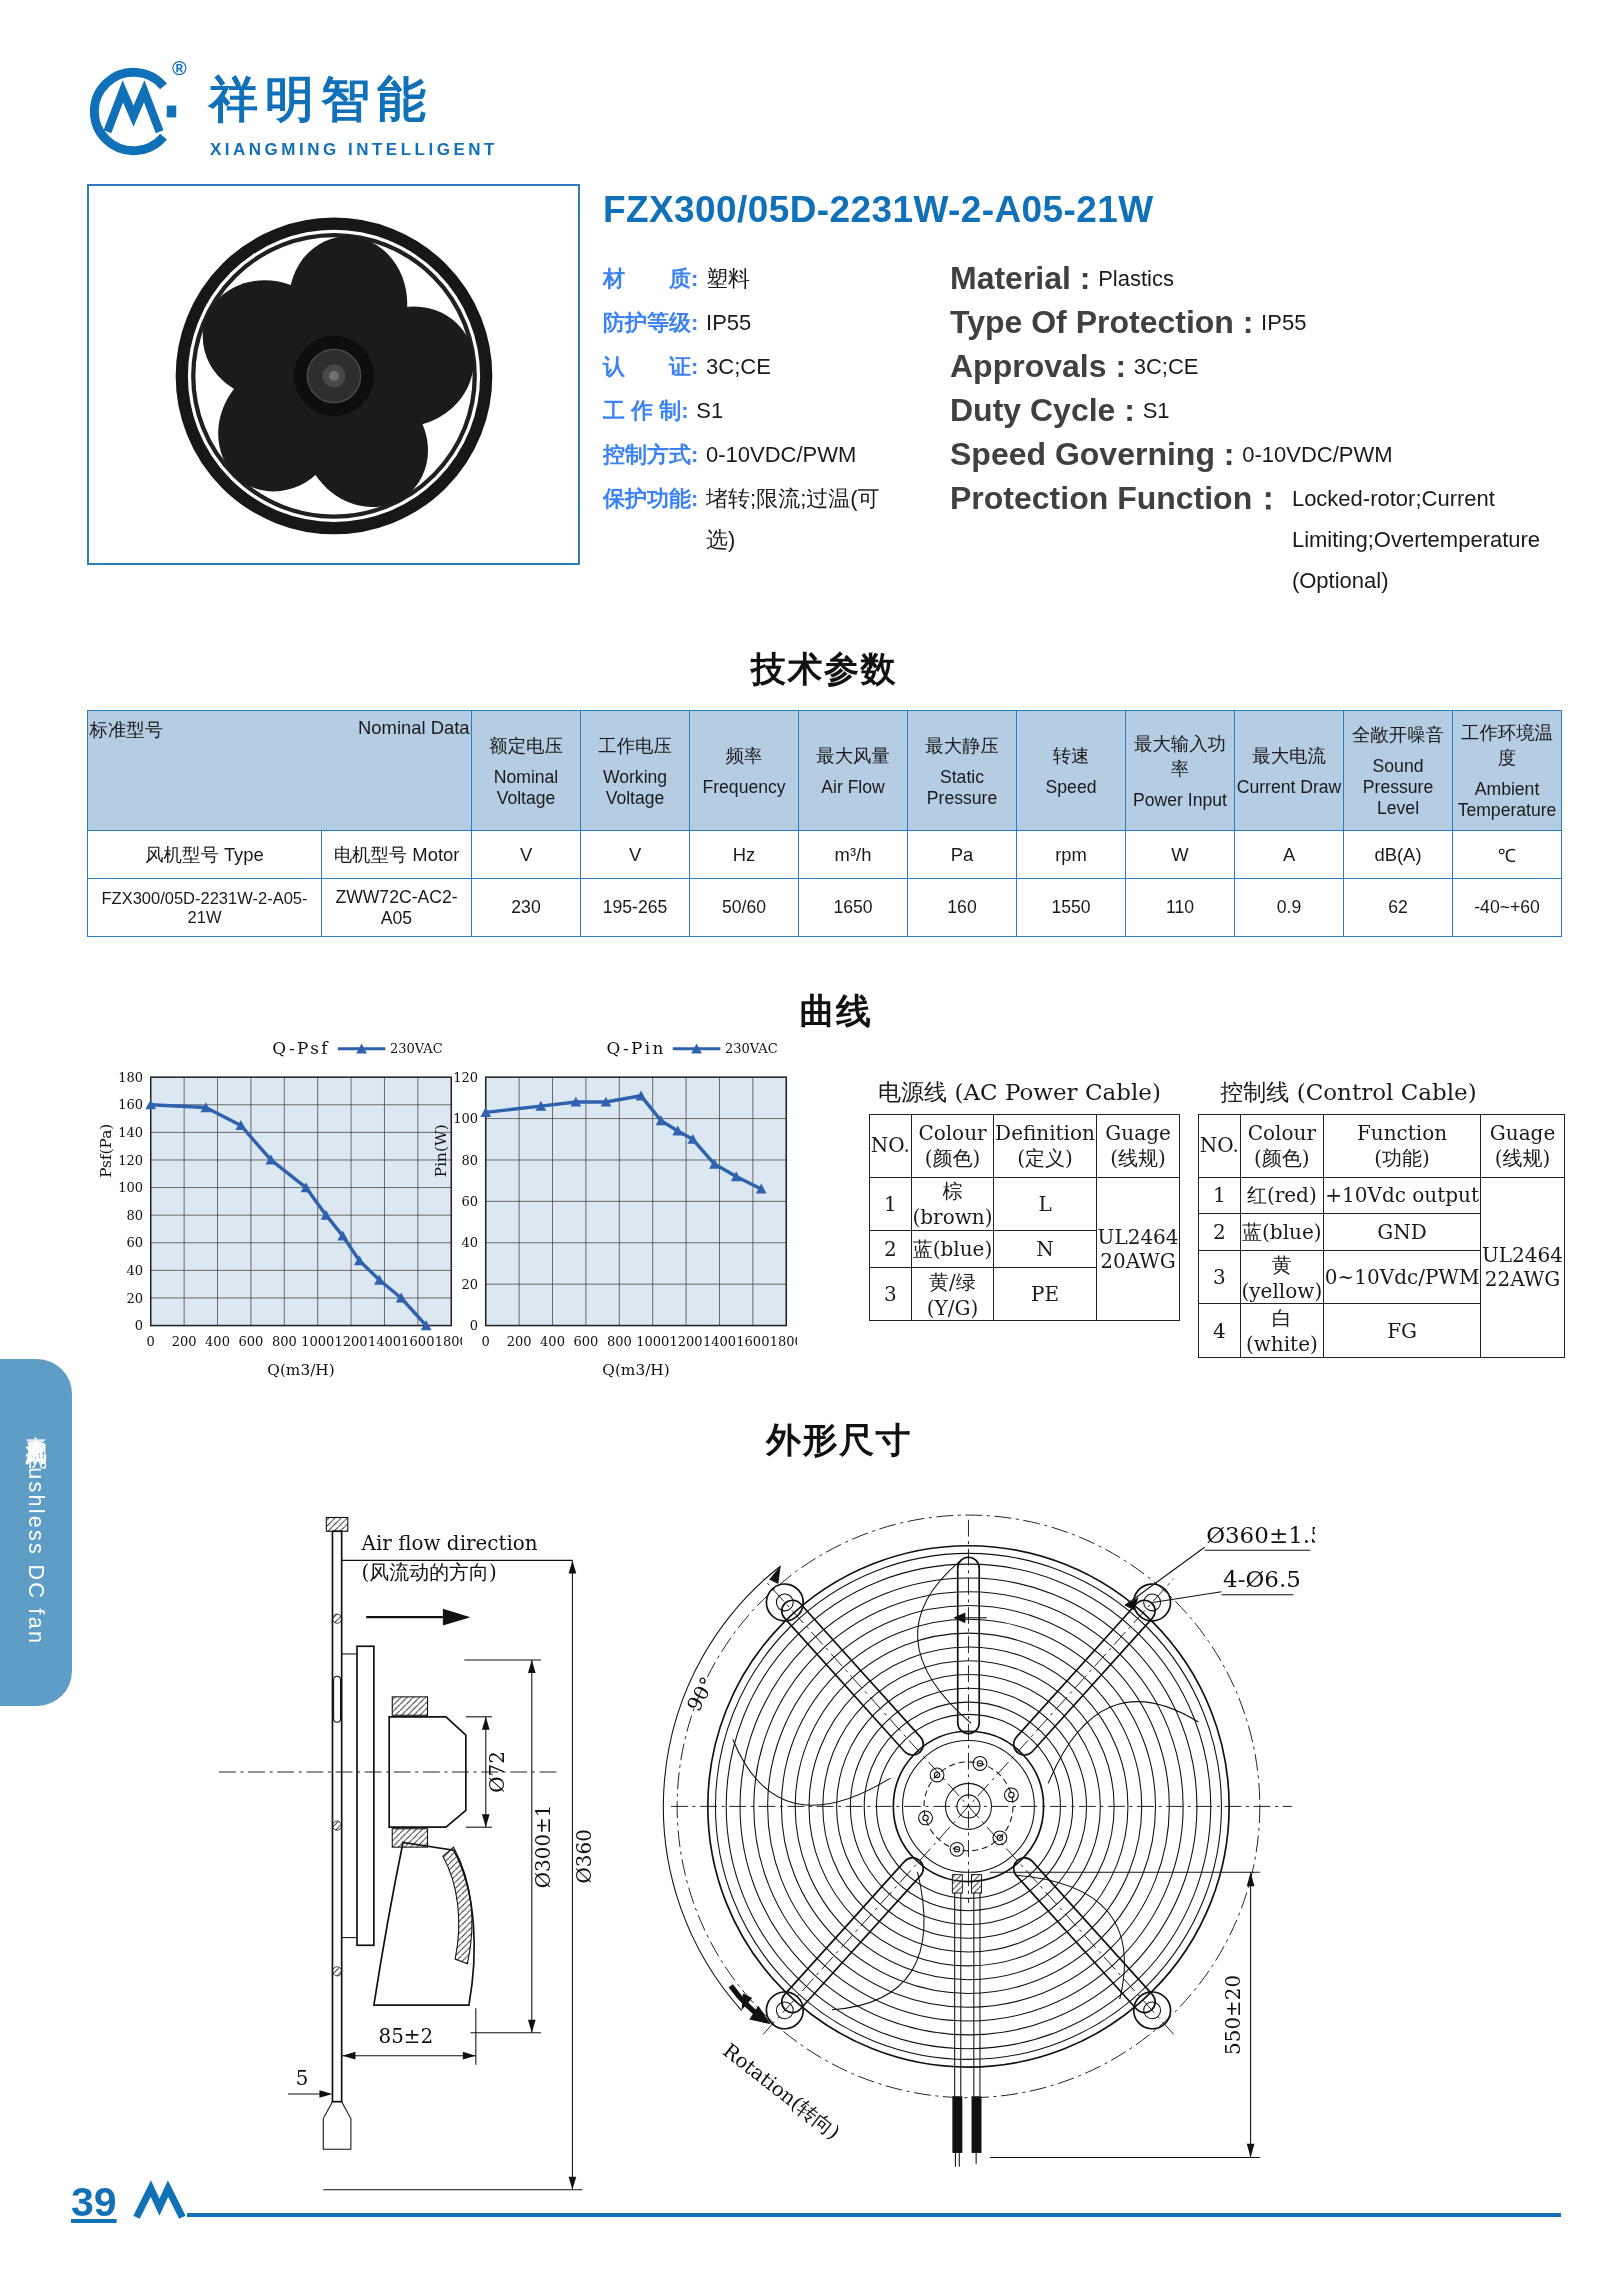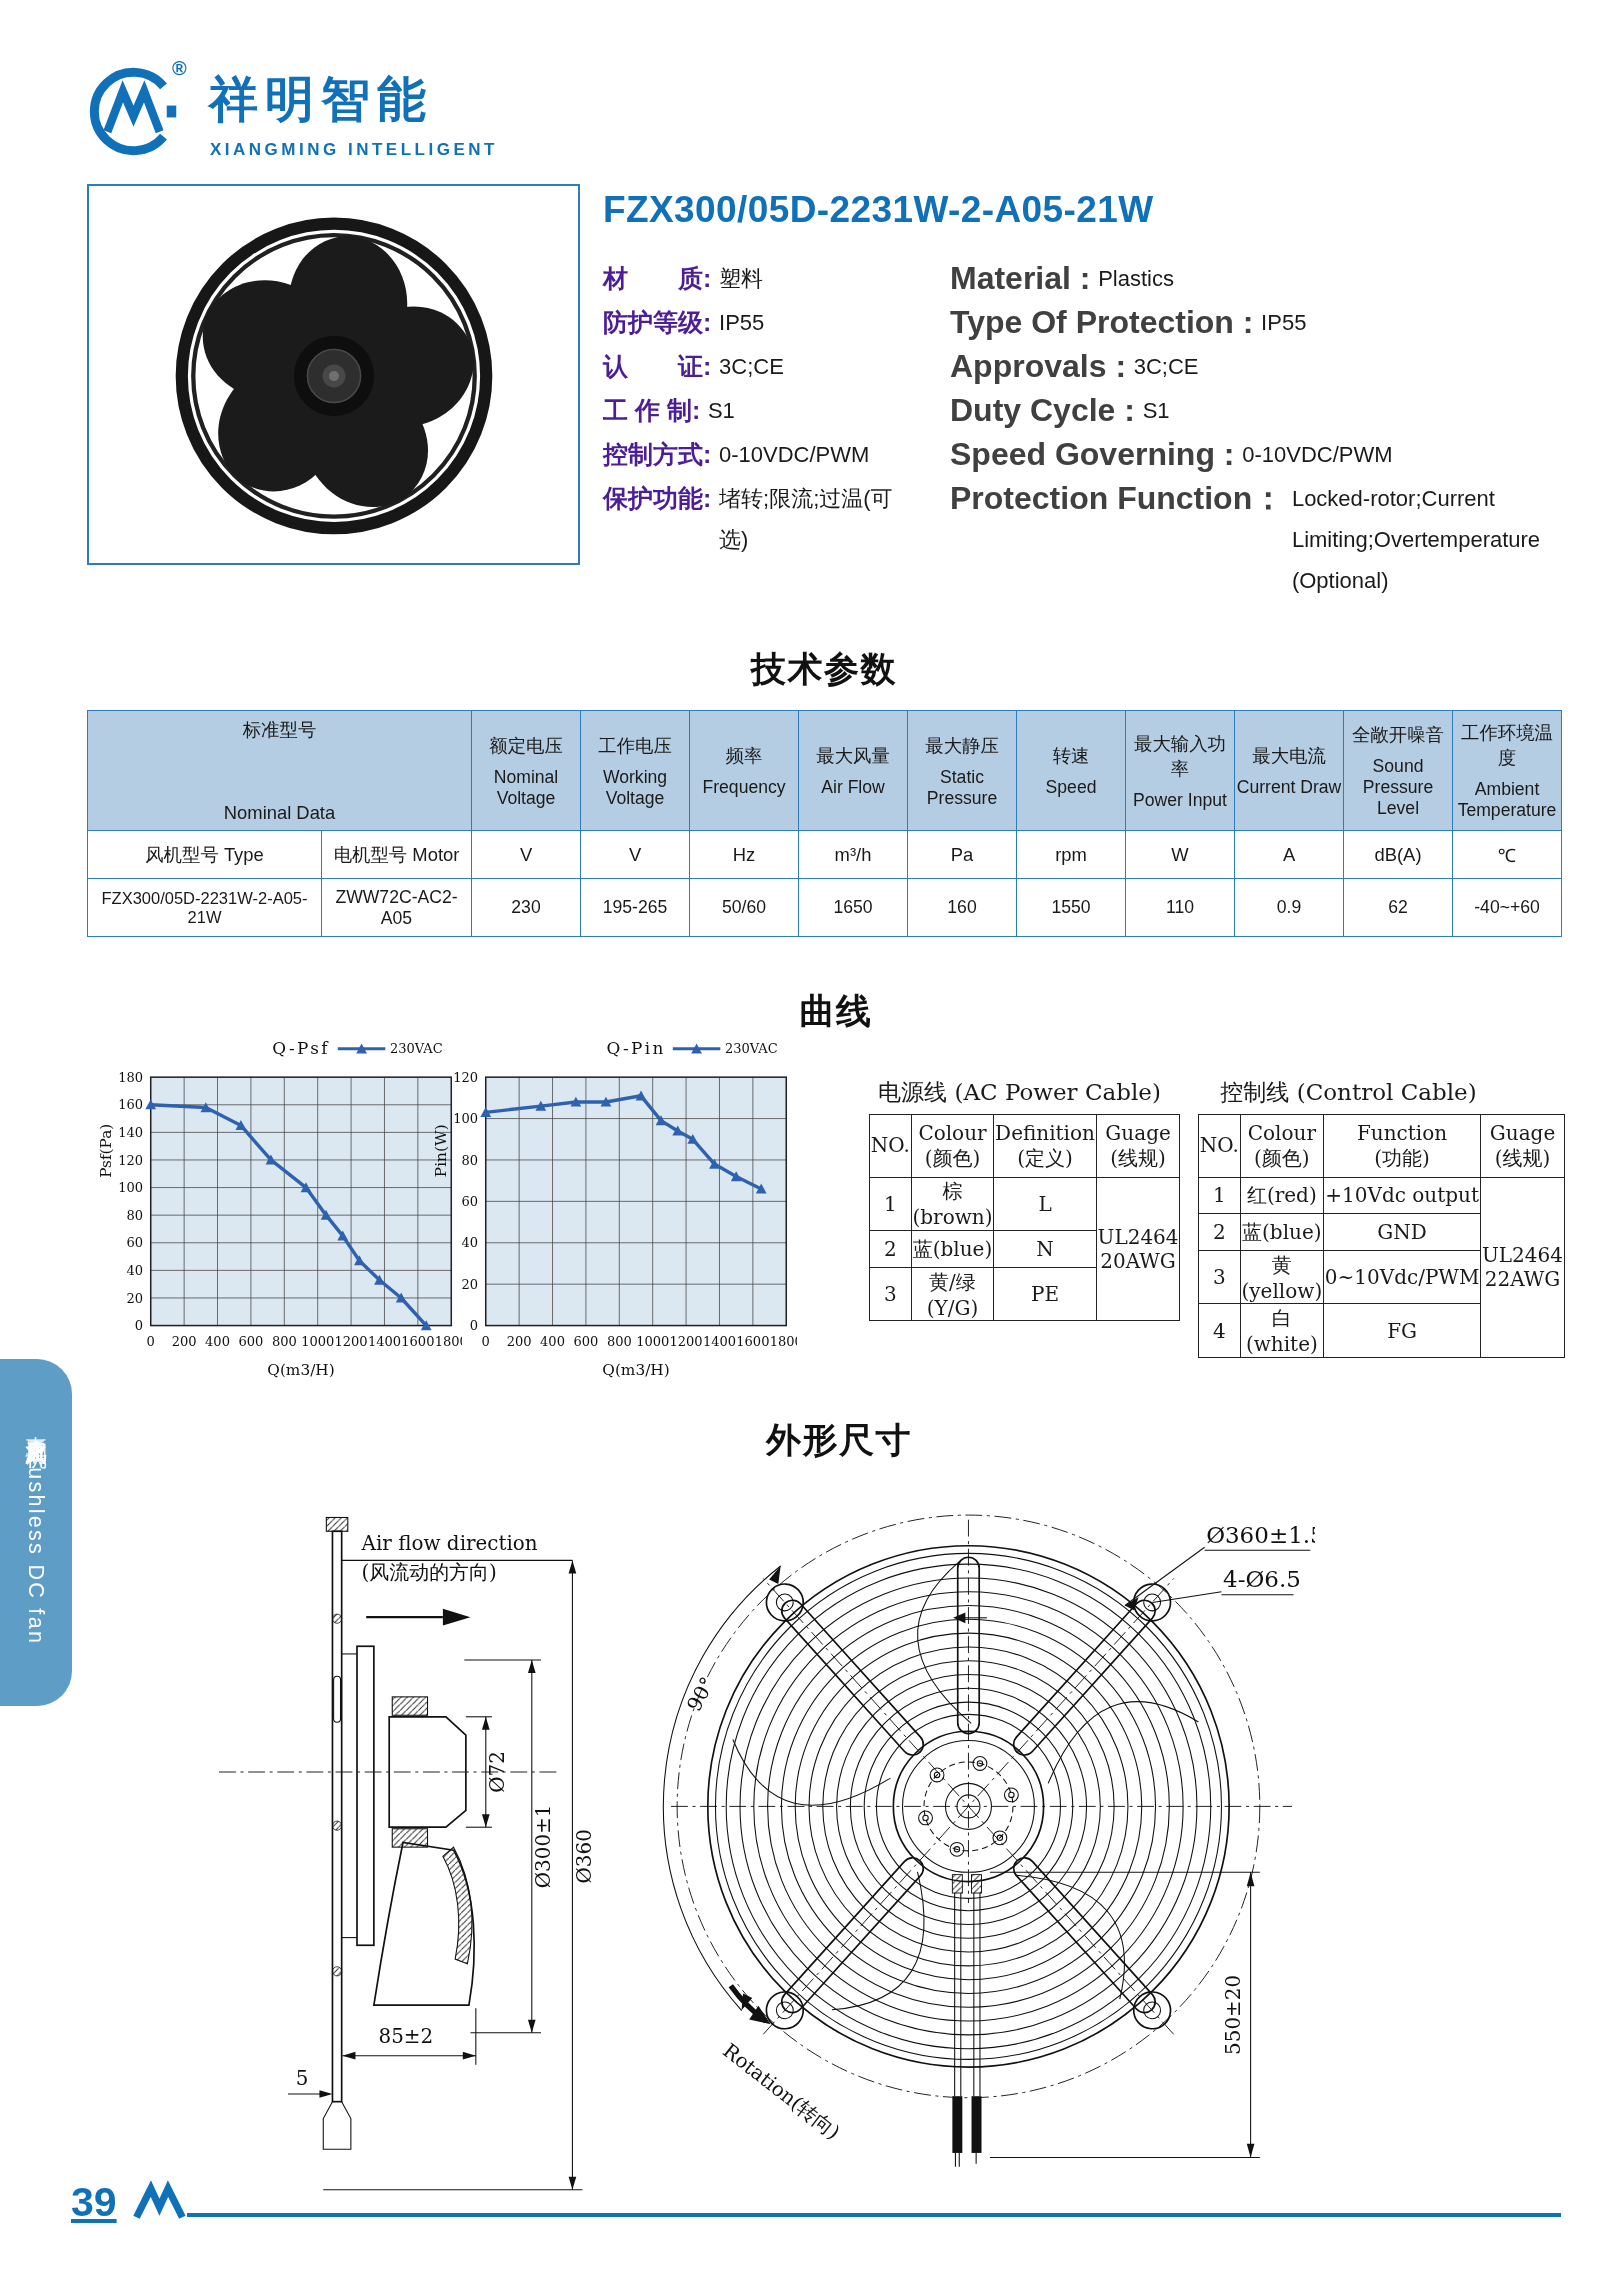--- a/index.html
+++ b/index.html
@@ -22,41 +22,41 @@
 
   
   .photo-box{position:absolute;left:87px;top:184px;width:493px;height:381px;
              border:2.3px solid #2e7bbd;box-sizing:border-box;display:flex;align-items:center;justify-content:center;}
   .product-title{position:absolute;left:603px;top:189px;font-size:37px;font-weight:700;color:#1070b8;
              letter-spacing:0.4px;white-space:nowrap;}
   .specs{position:absolute;left:603px;top:258px;width:974px;font-size:22px;}
   .spec-row{display:flex;line-height:41px;align-items:flex-start;}
   .cn-col{width:347px;flex:none;}
   .en-col{flex:1;}
-  .cn-label{font-weight:700;font-size:25px;color:#4c1d95;}
+  .cn-label{font-weight:700;font-size:22px;color:#3b82f6;}
   .cn-value{margin-left:7.7px;white-space:pre-line;display:inline-block;vertical-align:top;}
   .en-label{font-weight:700;font-size:32px;color:#404040;}
   .en-value{margin-left:7.7px;white-space:pre-line;display:inline-block;vertical-align:top;}
 
   
   .section{position:absolute;display:flex;align-items:center;width:1474px;flex-direction:column;}
   .section h2{font-size:35px;font-weight:700;color:#111;margin:0;white-space:nowrap;letter-spacing:1.5px;}
   .section .bar{flex:1;height:29px;background:#1065ad;margin-left:20px;}
   #sec-tech{left:87px;top:646px;}
   #sec-curve{left:99px;top:988px;}
   #sec-dims{left:117px;top:1417px;width:1444px;}
 
   
   .tech-table{position:absolute;left:87px;top:710px;width:1474px;border-collapse:collapse;
               table-layout:fixed;text-align:center;}
   .tech-table th,.tech-table td{border:1.5px solid #2e7cc0;padding:1.5px;}
   .tech-table tr.h th{background:#b5cde3;font-weight:400;font-size:18.4px;}
   .hcell{display:flex;flex-direction:column;justify-content:center;gap:9.2px;min-height:115px;}
   .hcell .en{font-size:17.6px;}
-  .h2col{display:flex;flex-direction:column;justify-content:space-between;height:107px;padding:4.6px 0;}
+  .h2col{display:flex;justify-content:space-between;height:107px;padding:4.6px 0;}
   .tech-table tr.u td{height:44px;font-size:18.4px;}
   .tech-table tr.d td{height:54px;font-size:17.6px;}
   .tech-table tr.d td:first-child{font-size:16.5px;}
 
   
   .chart{position:absolute;width:368px;height:359px;}
   #chart0{left:94px;top:1028px;}
   #chart1{left:429px;top:1028px;}
   .tick{font:17px "DejaVu Serif",serif;fill:#111;}
   .ctitle{font:22px "DejaVu Serif",serif;letter-spacing:3px;fill:#111;}

